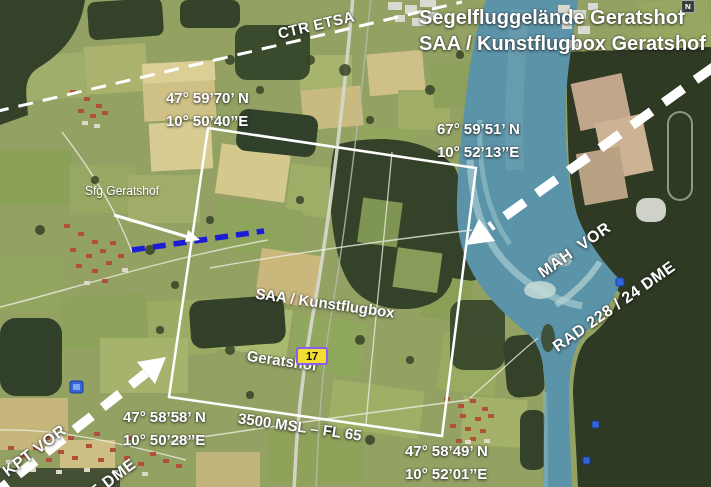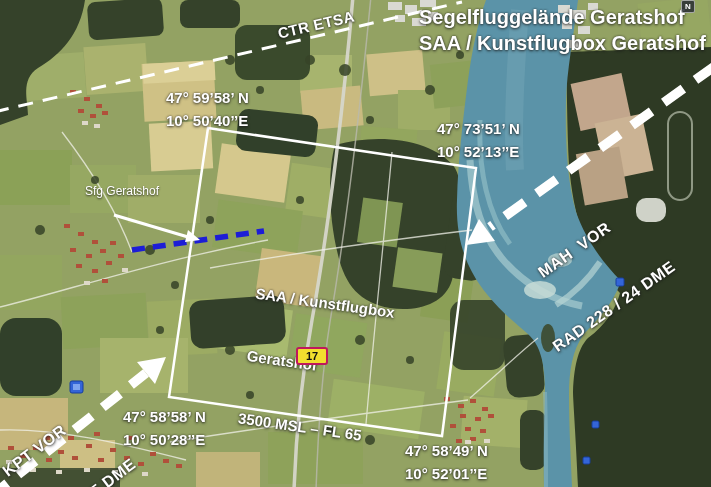--- a/index.html
+++ b/index.html
@@ -18,21 +18,21 @@
   .coord-se{left:393px;top:439px;margin-left:12px;}
   .center-label{left:263px;top:241px;font-size:15px;font-weight:bold;line-height:21px;
                 transform:rotate(8deg);transform-origin:0 0;white-space:pre;}
   .nav-label{font-size:16px;font-weight:bold;line-height:23px;text-align:center;
              letter-spacing:.5px;white-space:pre;}
   .mah-label{left:479px;top:186px;width:230px;transform:rotate(-35deg);}
   .kpt-label{left:-45px;top:386px;width:200px;transform:rotate(-37deg);}
   .sfg-label{left:85px;top:184px;font-size:12px;font-weight:normal;
              text-shadow:0 1px 2px rgba(25,25,25,.9);}
   .sign17{position:absolute;left:296px;top:347px;width:28px;height:14px;background:#f2de2e;
-          border:2px solid #be185d;border-radius:3px;color:#111;font-size:11px;font-weight:bold;
+          border:2px solid #8b5cf6;border-radius:3px;color:#111;font-size:11px;font-weight:bold;
           display:flex;align-items:center;justify-content:center;}
   .compass{position:absolute;left:681px;top:0;width:12px;height:11px;background:rgba(40,44,50,.85);
            border:1px solid rgba(255,255,255,.55);border-radius:2px;color:#fff;font-size:8px;
            font-weight:bold;display:flex;align-items:center;justify-content:center;}
 </style>
 </head>
 <body>
 
 <div class="stage">
 
@@ -260,25 +260,25 @@
   </svg>
 
   <div class="lbl title-block">
     <div>Segelfluggelände Geratshof</div>
     <div>SAA / Kunstflugbox Geratshof</div>
   </div>
 
   <div class="lbl ctr-label">CTR ETSA</div>
 
   <div class="lbl coord coord-nw">
-    <div>47° 59’58’ N</div>
+    <div>47° 59’70’ N</div>
     <div>10° 50’40’’E</div>
   </div>
   <div class="lbl coord coord-ne">
-    <div>47° 73’51’ N</div>
+    <div>67° 59’51’ N</div>
     <div>10° 52’13’’E</div>
   </div>
   <div class="lbl coord coord-sw">
     <div>47° 58’58’ N</div>
     <div>10° 50’28’’E</div>
   </div>
   <div class="lbl coord coord-se">
     <div>47° 58’49’ N</div>
     <div>10° 52’01’’E</div>
   </div>

